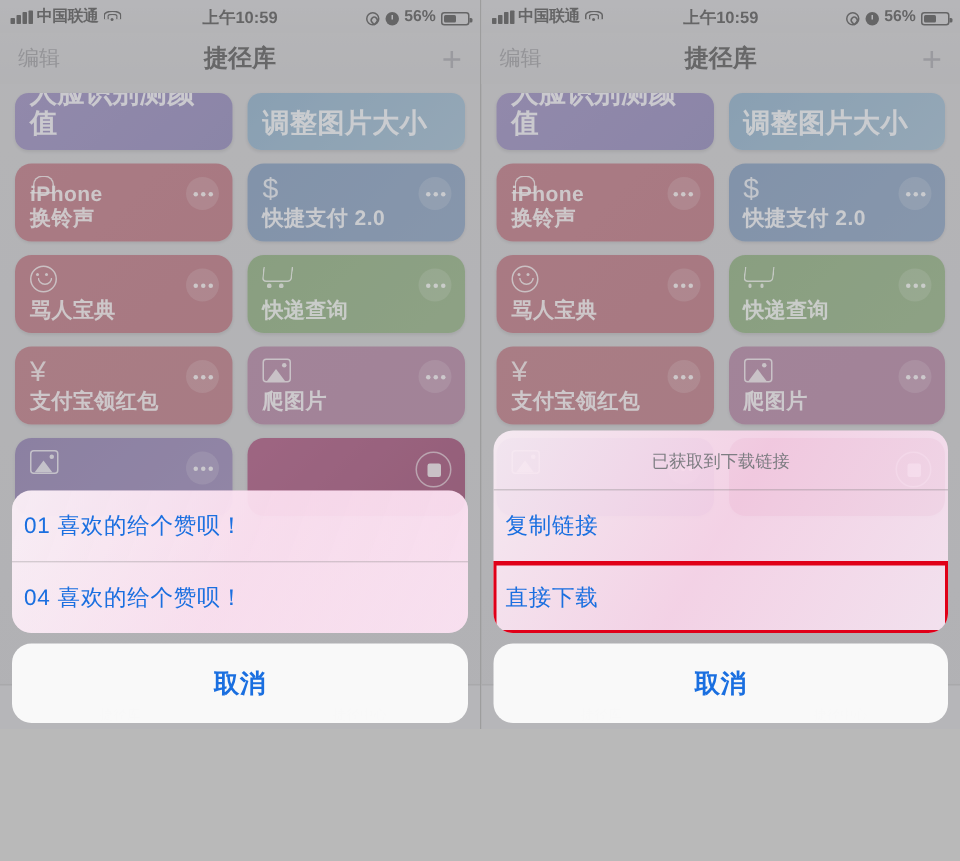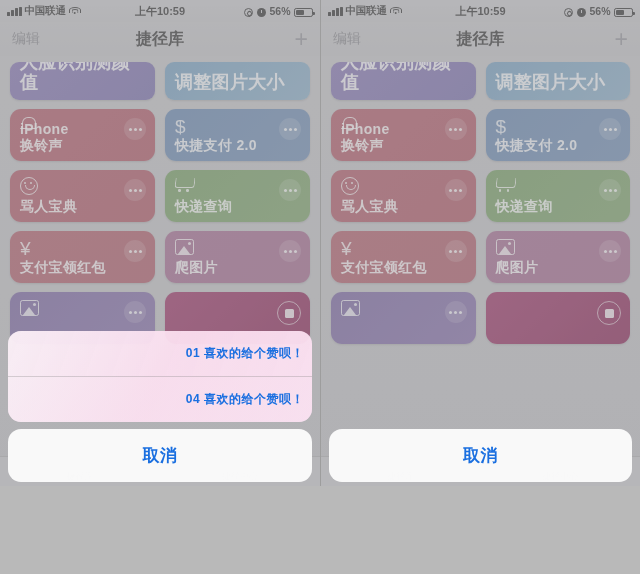--- a/index.html
+++ b/index.html
@@ -117,21 +117,21 @@
     justify-content:flex-end; padding-bottom:3px; font-size:9px; color:#8a8a8f; }
 
   
   .sheet { position:absolute; left:8px; right:8px; bottom:4px; z-index:4; }
   .sheet-group { border-radius:13px; overflow:hidden; margin-bottom:7px;
     background:rgba(249,249,249,.86); }
   .sheet-group.tinted { background:linear-gradient(120deg,
       rgba(250,238,246,.92) 0%, rgba(252,214,236,.88) 50%, rgba(249,230,244,.9) 100%); }
   .sheet-head { text-align:center; font-size:11.5px; color:#7d7d82;
     padding:13px 10px 11px; border-bottom:.5px solid rgba(120,120,120,.3); }
-  .sheet-item { text-align:right; font-size:12px; color:#1a6fe0; font-weight:bold;
+  .sheet-item { text-align:left; font-size:15px; color:#1a6fe0; font-weight:normal;
     padding:14px 8px; border-bottom:.5px solid rgba(120,120,120,.28);
     letter-spacing:.5px; }
   .sheet-item:last-child { border-bottom:none; }
   .sheet-cancel { border-radius:13px; background:rgba(252,252,252,.96);
     text-align:center; font-size:17px; color:#1a6fe0; font-weight:bold;
     padding:15px 8px; letter-spacing:.5px; }
   .hl { outline:3px solid #e00018; outline-offset:-2px; position:relative; z-index:5; }
   .left-sheet .sheet-item { background:linear-gradient(110deg,
       rgba(250,240,247,.55), rgba(253,222,240,.5)); }
 </style>
@@ -419,17 +419,22 @@
           <span>捷径库</span>
         </div>
       <div class="tab">
           <span>捷径中心</span>
         </div>
     </div>
 
     <div class="dim"></div>
 
     <div class="sheet">
+      <div class="sheet-group tinted">
+        <div class="sheet-head">已获取到下载链接</div>
+        <div class="sheet-item">复制链接</div>
+        <div class="sheet-item hl">直接下载</div>
+      </div>
       <div class="sheet-cancel">取消</div>
     </div>
   </div>
 
 </div>
 
 </body></html>

